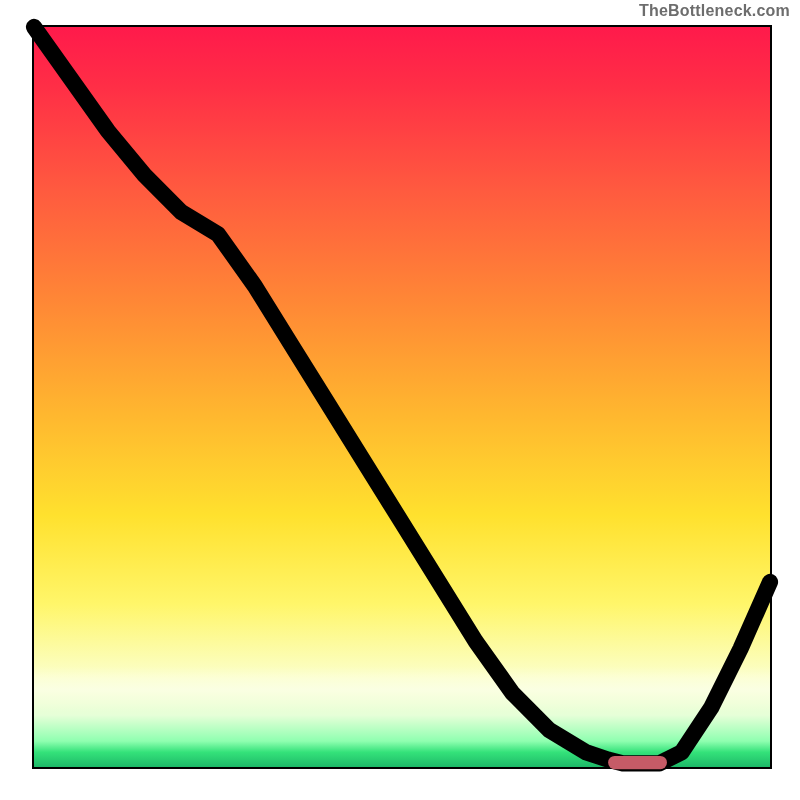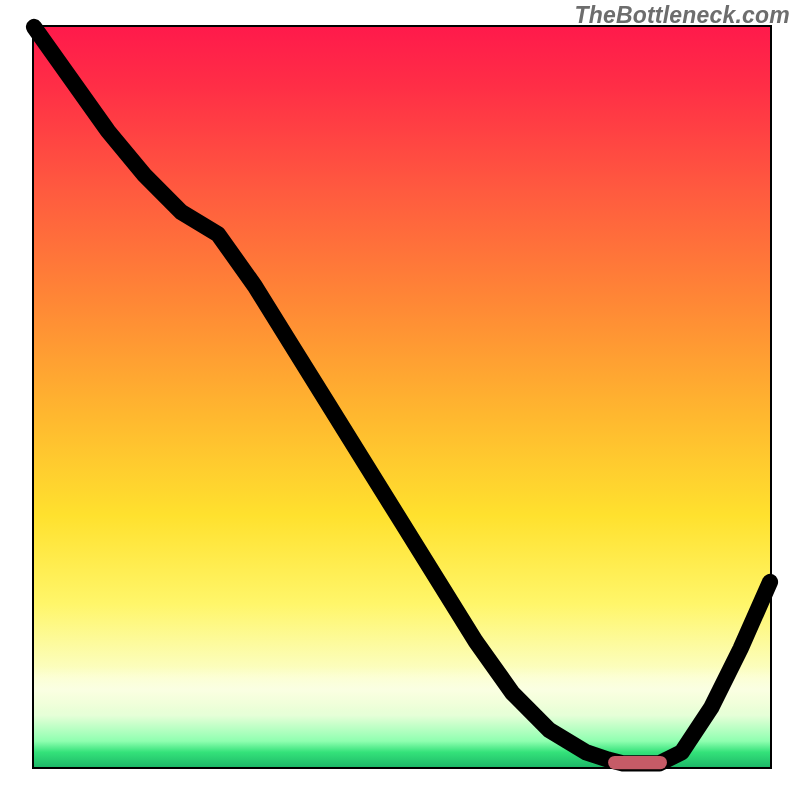--- a/index.html
+++ b/index.html
@@ -8,26 +8,25 @@
 
   .chart-container {
     position: relative;
     width: 800px;
     height: 800px;
   }
   .watermark {
     position: absolute;
     top: 2px;
     right: 10px;
-    font-size: 23px;
+    font-size: 16px;
     font-weight: 600;
     color: #6d6d6d;
     letter-spacing: 0.2px;
     z-index: 10;
-    font-style: italic;
   }
   .plot-area {
     position: absolute;
     left: 34px;
     top: 27px;
     width: 736px;   
     height: 740px;  
     outline: 2px solid #000;
   }
   .gradient-bg {

